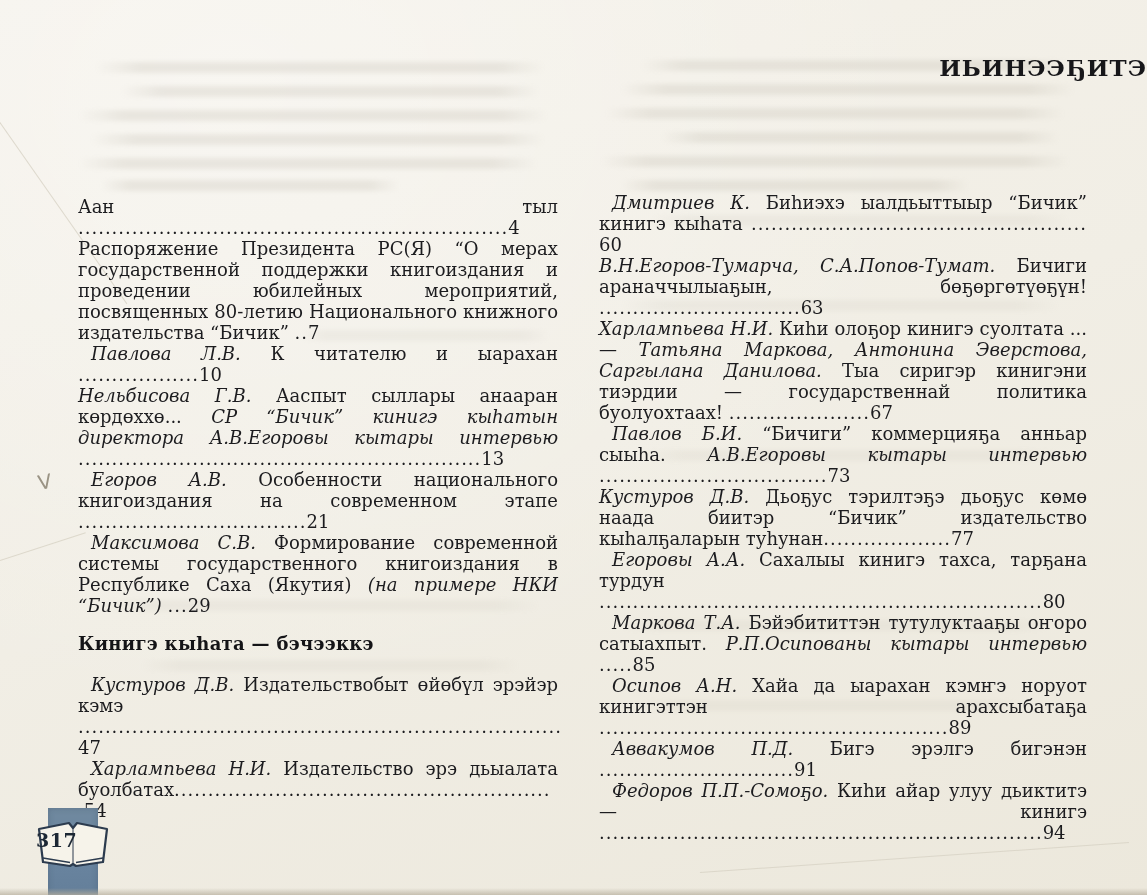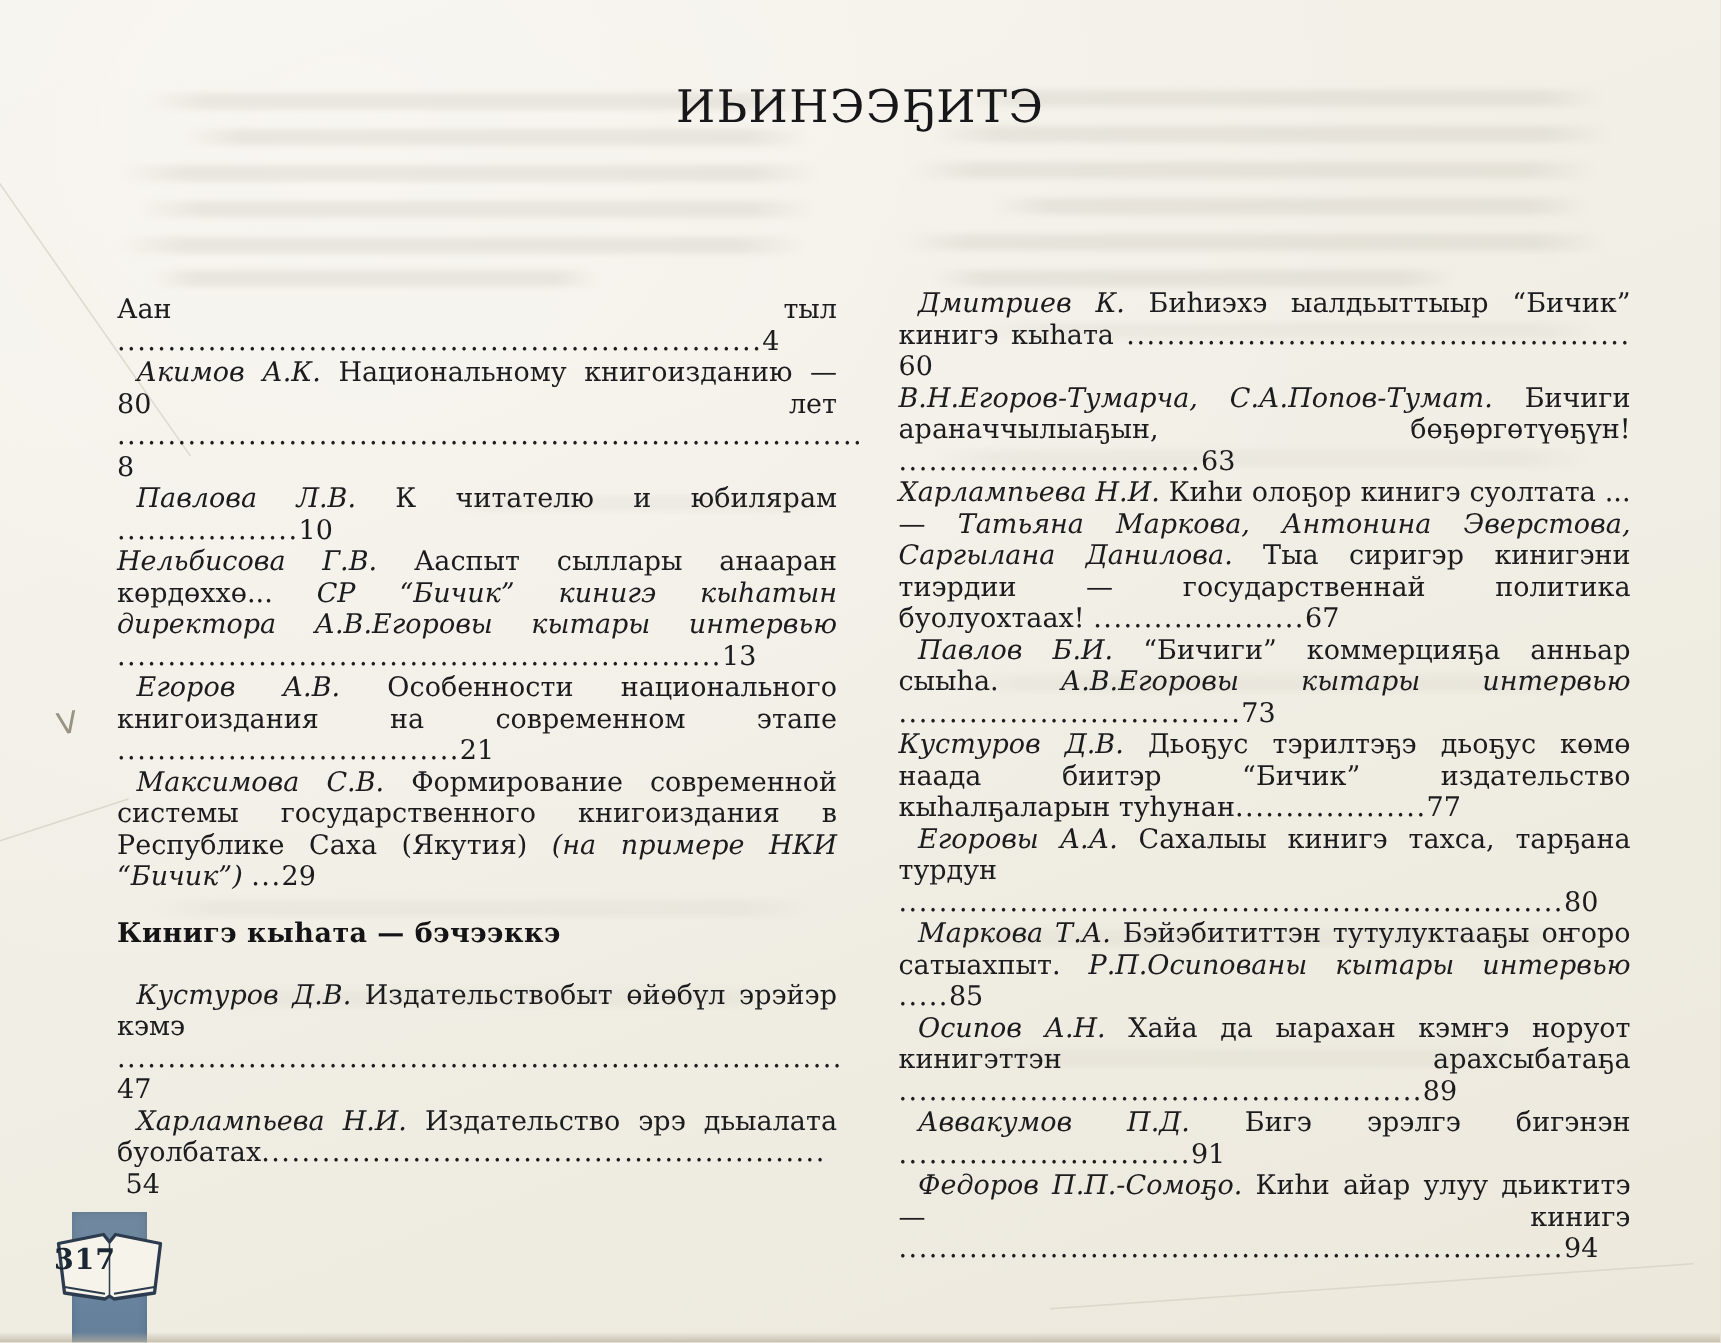--- a/index.html
+++ b/index.html
@@ -6,21 +6,21 @@
   .page {
     position:relative; width:1147px; height:895px; overflow:hidden;
     background:
       radial-gradient(ellipse at 20% 10%, rgba(255,255,255,.35), rgba(255,255,255,0) 55%),
       linear-gradient(160deg,#f5f2eb 0%, #f1eee5 50%, #ece8dc 100%);
     font-family:"DejaVu Serif","Liberation Serif",serif;
     color:#1e1e20;
   }
   .title {
     position:absolute; top:54px; left:0; width:100%;
-    text-align:center; font-size:30px; font-weight:normal; letter-spacing:1px;
+    text-align:right; font-size:23px; font-weight:bold; letter-spacing:1px;
     color:#17171a;
   }
   .col {
     position:absolute; font-size:18px; line-height:21px; text-align:justify;
     color:#1c1c1f;
   }
   .col-left  { left:78px;  top:196px; width:480px; }
   .col-right { left:599px; top:192px; width:488px; }
   .toc-entry { text-indent:13px; }
   .toc-entry.no-indent { text-indent:0; }
@@ -91,22 +91,22 @@
   <div class="bl f" style="left:640px; top:700px; width:380px;"></div>
 
   <div class="scratch" style="left:-5px; top:115px; width:230px; transform:rotate(55deg);"></div>
   <div class="scratch" style="left:700px; top:872px; width:430px; transform:rotate(-4deg);"></div>
   <div class="scratch" style="left:0px; top:560px; width:90px; transform:rotate(-18deg);"></div>
 
   <div class="title">ИЬИНЭЭҔИТЭ</div>
 
   <div class="col col-left" id="col-left">
       <div class="toc-entry no-indent"><span>Аан тыл </span><span class="leader">................................................................</span><span class="pg">4</span></div>
-      <div class="toc-entry"><span class="it">Акимов А.К.</span><span> Национальному книгоизданию — 80 лет </span><span class="leader">..........................................................................</span><span class="pg">8</span></div>
-      <div class="toc-entry"><span class="it">Павлова Л.В.</span><span> К читателю и юбилярам </span><span class="leader">..................</span><span class="pg">10</span></div>
+      <div class="toc-entry no-indent"><span>Распоряжение Президента РС(Я) “О мерах государ­ственной поддержки книгоиздания и проведении юбилейных мероприятий, посвященных 80-летию Национального книжного издательства “Бичик” </span><span class="leader">..</span><span class="pg">7</span></div>
+      <div class="toc-entry"><span class="it">Павлова Л.В.</span><span> К читателю и ыарахан </span><span class="leader">..................</span><span class="pg">10</span></div>
       <div class="toc-entry no-indent"><span class="it">Нельбисова Г.В.</span><span> Ааспыт сыллары анааран көрдөххө... </span><span class="it">СР “Бичик” кинигэ кыһатын директора А.В.Егоровы кытары интервью </span><span class="leader">............................................................</span><span class="pg">13</span></div>
       <div class="toc-entry"><span class="it">Егоров А.В.</span><span> Особенности национального книгоиз­дания на современном этапе </span><span class="leader">..................................</span><span class="pg">21</span></div>
       <div class="toc-entry"><span class="it">Максимова С.В.</span><span> Формирование современной системы государственного книгоиздания в Респуб­лике Саха (Якутия) </span><span class="it">(на примере НКИ “Бичик”) </span><span class="leader">...</span><span class="pg">29</span></div>
       <div class="toc-heading">Кинигэ кыһата — бэчээккэ</div>
       <div class="toc-entry"><span class="it">Кустуров Д.В.</span><span> Издательствобыт өйөбүл эрэйэр кэмэ </span><span class="leader">........................................................................</span><span class="pg">47</span></div>
       <div class="toc-entry"><span class="it">Харлампьева Н.И.</span><span> Издательство эрэ дьыалата буолбатах</span><span class="leader">........................................................</span><span class="pg"> 54</span></div>
     </div>
   <div class="col col-right" id="col-right">
       <div class="toc-entry"><span class="it">Дмитриев К.</span><span> Биһиэхэ ыалдьыттыыр “Бичик” кинигэ кыһата </span><span class="leader">..................................................</span><span class="pg">60</span></div>
       <div class="toc-entry no-indent"><span class="it">В.Н.Егоров-Тумарча, С.А.Попов-Тумат.</span><span> Бичиги араначчылыаҕын, бөҕөргөтүөҕүн! </span><span class="leader">..............................</span><span class="pg">63</span></div>

